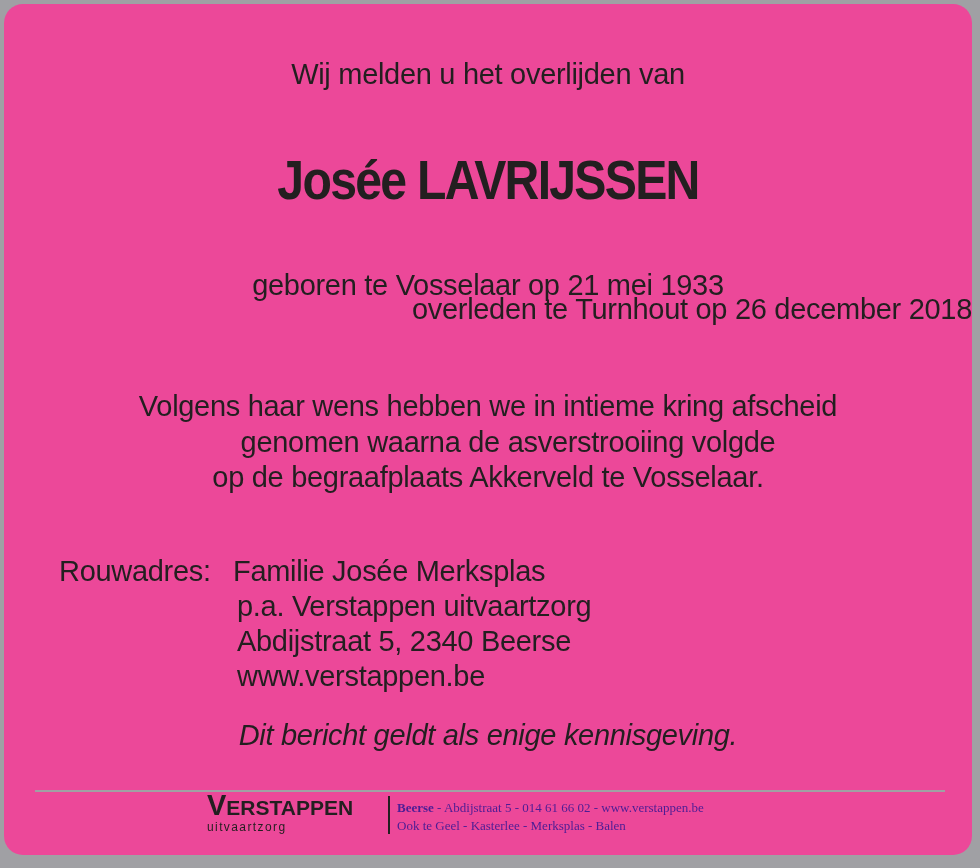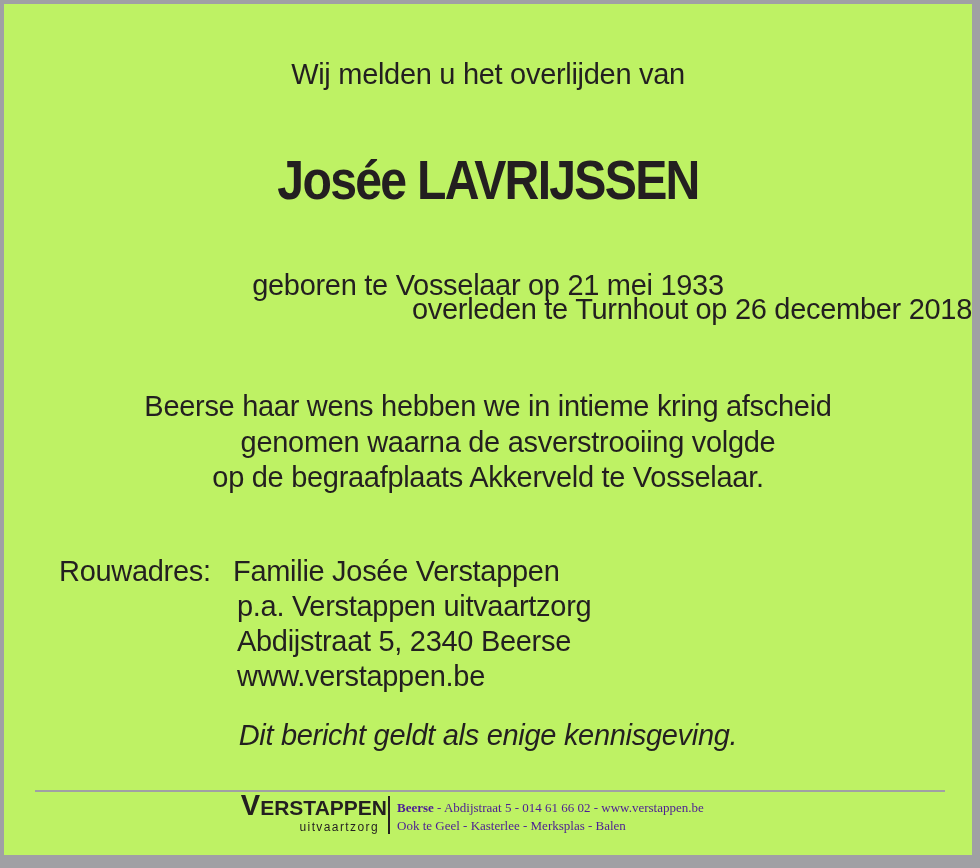--- a/index.html
+++ b/index.html
@@ -6,23 +6,24 @@
     body {
       width: 980px; height: 868px;
       background: #a0a0a4;
       position: relative;
       overflow: hidden;
     }
     .page {
       position: absolute;
       left: 4px; top: 4px;
       width: 968px; height: 851px;
-      background: #bef264;
+      background: #ec4899;
       color: #231f20;
       font-family: "Liberation Sans", sans-serif;
+      border-radius: 19px;
     }
     .line {
       position: absolute;
       left: 0; width: 968px;
       text-align: center;
       white-space: nowrap;
       font-size: 29px;
       line-height: 34px;
       letter-spacing: -0.3px;
     }
@@ -60,21 +61,21 @@
     .sep {
       position: absolute;
       left: 31px; top: 786px;
       width: 910px; height: 2px;
       background: #a0a0a4;
     }
     .logo {
       position: absolute;
       left: 207px; top: 793px;
       width: 180px;
-      text-align: right;
+      text-align: left;
       font-family: "Liberation Sans", sans-serif;
       color: #231f20;
     }
     .logo-main {
       font-weight: bold;
       font-size: 21px;
       line-height: 24px;
       letter-spacing: 0px;
       display: block;
     }
@@ -110,26 +111,26 @@
 
 <div class="page">
 
   <div class="line intro">Wij melden u het overlijden van</div>
 
   <div class="line name">Josée LAVRIJSSEN</div>
 
   <div class="line born">geboren te Vosselaar op 21 mei 1933</div>
   <div class="line died">overleden te Turnhout op 26 december 2018</div>
 
-  <div class="line p1">Beerse haar wens hebben we in intieme kring afscheid</div>
+  <div class="line p1">Volgens haar wens hebben we in intieme kring afscheid</div>
   <div class="line p2">genomen waarna de asverstrooiing volgde</div>
   <div class="line p3">op de begraafplaats Akkerveld te Vosselaar.</div>
 
   <div class="addr addr-label">Rouwadres:</div>
-  <div class="addr addr-l1">Familie Josée Verstappen</div>
+  <div class="addr addr-l1">Familie Josée Merksplas</div>
   <div class="addr addr-l2">p.a. Verstappen uitvaartzorg</div>
   <div class="addr addr-l3">Abdijstraat 5, 2340 Beerse</div>
   <div class="addr addr-l4">www.verstappen.be</div>
 
   <div class="line notice">Dit bericht geldt als enige kennisgeving.</div>
 
   <div class="sep"></div>
 </div>
 
 <div class="logo">

